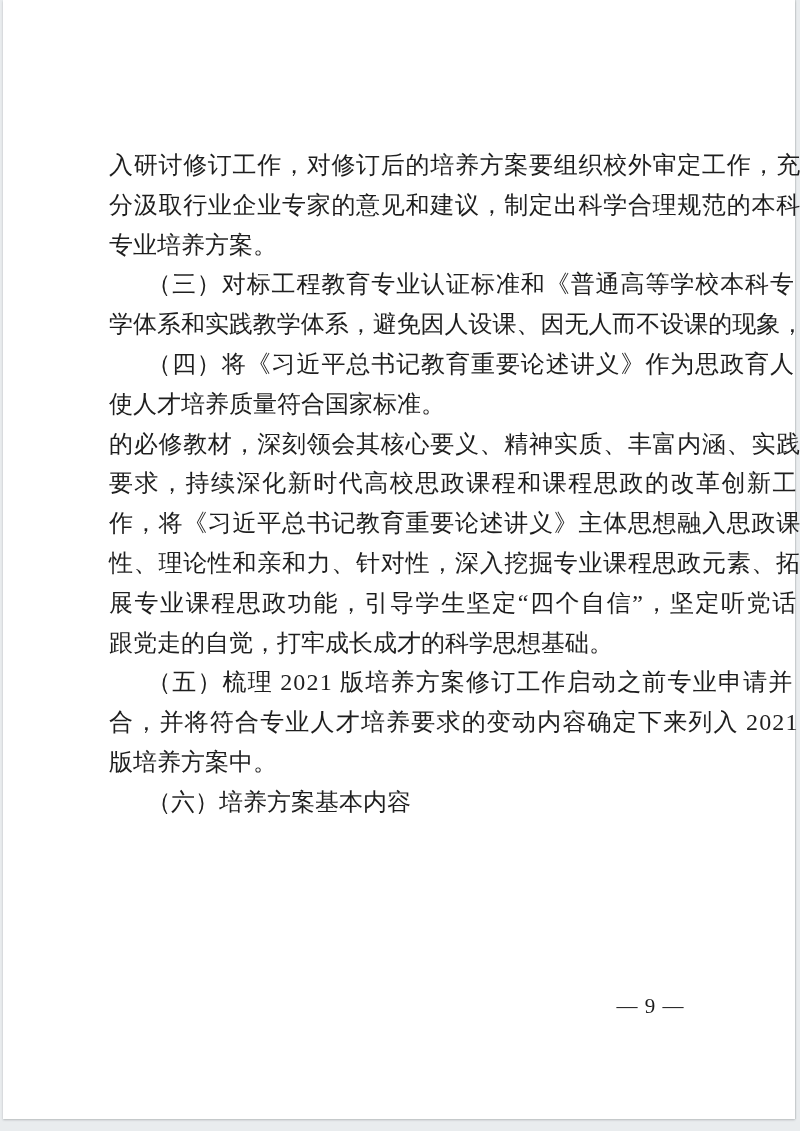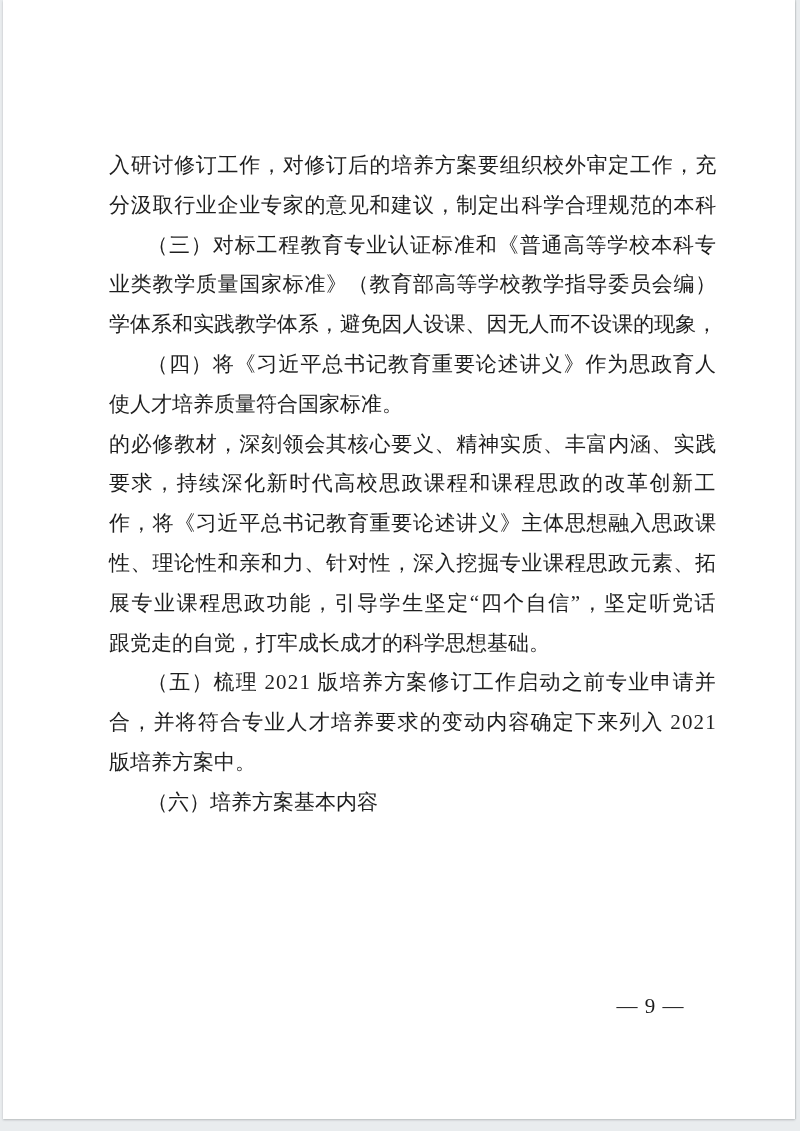--- a/index.html
+++ b/index.html
@@ -26,21 +26,21 @@
   .text-block {
     position: absolute;
     left: 106px;
     top: 146px;
     width: 608px;
     color: #1e1e1e;
   }
   .line {
     height: 39.8px;
     line-height: 39.8px;
-    font-size: 21px;
+    font-size: 24px;
     white-space: nowrap;
     text-align: left;
   }
   .line.ind {
     padding-left: 38px;
   }
   .page-number {
     position: absolute;
     left: 590px;
     top: 992px;
@@ -53,22 +53,22 @@
     color: #1a1a1a;
   }
 </style>
 </head>
 <body>
 
 <div class="page">
   <div class="text-block" id="lines-container">
       <div class="line j"><span class="t" style="letter-spacing: 0.71px;">入研讨修订工作，对修订后的培养方案要组织校外审定工作，充</span></div>
       <div class="line j"><span class="t" style="letter-spacing: 0.71px; margin-top: 20px;">分汲取行业企业专家的意见和建议，制定出科学合理规范的本科</span></div>
+      <div class="line"><span class="t">专业培养方案。</span></div>
       <div class="line ind j"><span class="t" style="letter-spacing: 0.92px;">（三）对标工程教育专业认证标准和《普通高等学校本科专</span></div>
-      <div class="line j"><span class="t" style="letter-spacing: 0.71px;">业类教学质量国家标准》（教育部高等学校教学指导委员会编）</span></div>
       <div class="line j"><span class="t" style="letter-spacing: -0.03px;">学体系和实践教学体系，避免因人设课、因无人而不设课的现象，</span></div>
       <div class="line ind j"><span class="t" style="letter-spacing: 0.92px;">（四）将《习近平总书记教育重要论述讲义》作为思政育人</span></div>
       <div class="line"><span class="t">使人才培养质量符合国家标准。</span></div>
       <div class="line j"><span class="t" style="letter-spacing: 0.71px;">的必修教材，深刻领会其核心要义、精神实质、丰富内涵、实践</span></div>
       <div class="line j"><span class="t" style="letter-spacing: 1.52px;">要求，持续深化新时代高校思政课程和课程思政的改革创新工</span></div>
       <div class="line j"><span class="t" style="letter-spacing: 0.71px;">作，将《习近平总书记教育重要论述讲义》主体思想融入思政课</span></div>
       <div class="line j"><span class="t" style="letter-spacing: 0.71px;">性、理论性和亲和力、针对性，深入挖掘专业课程思政元素、拓</span></div>
       <div class="line j"><span class="t" style="letter-spacing: 1.55px;">展专业课程思政功能，引导学生坚定“四个自信”，坚定听党话</span></div>
       <div class="line"><span class="t">跟党走的自觉，打牢成长成才的科学思想基础。</span></div>
       <div class="line ind j"><span class="t" style="letter-spacing: 1.19px;">（五）梳理 2021 版培养方案修订工作启动之前专业申请并</span></div>

